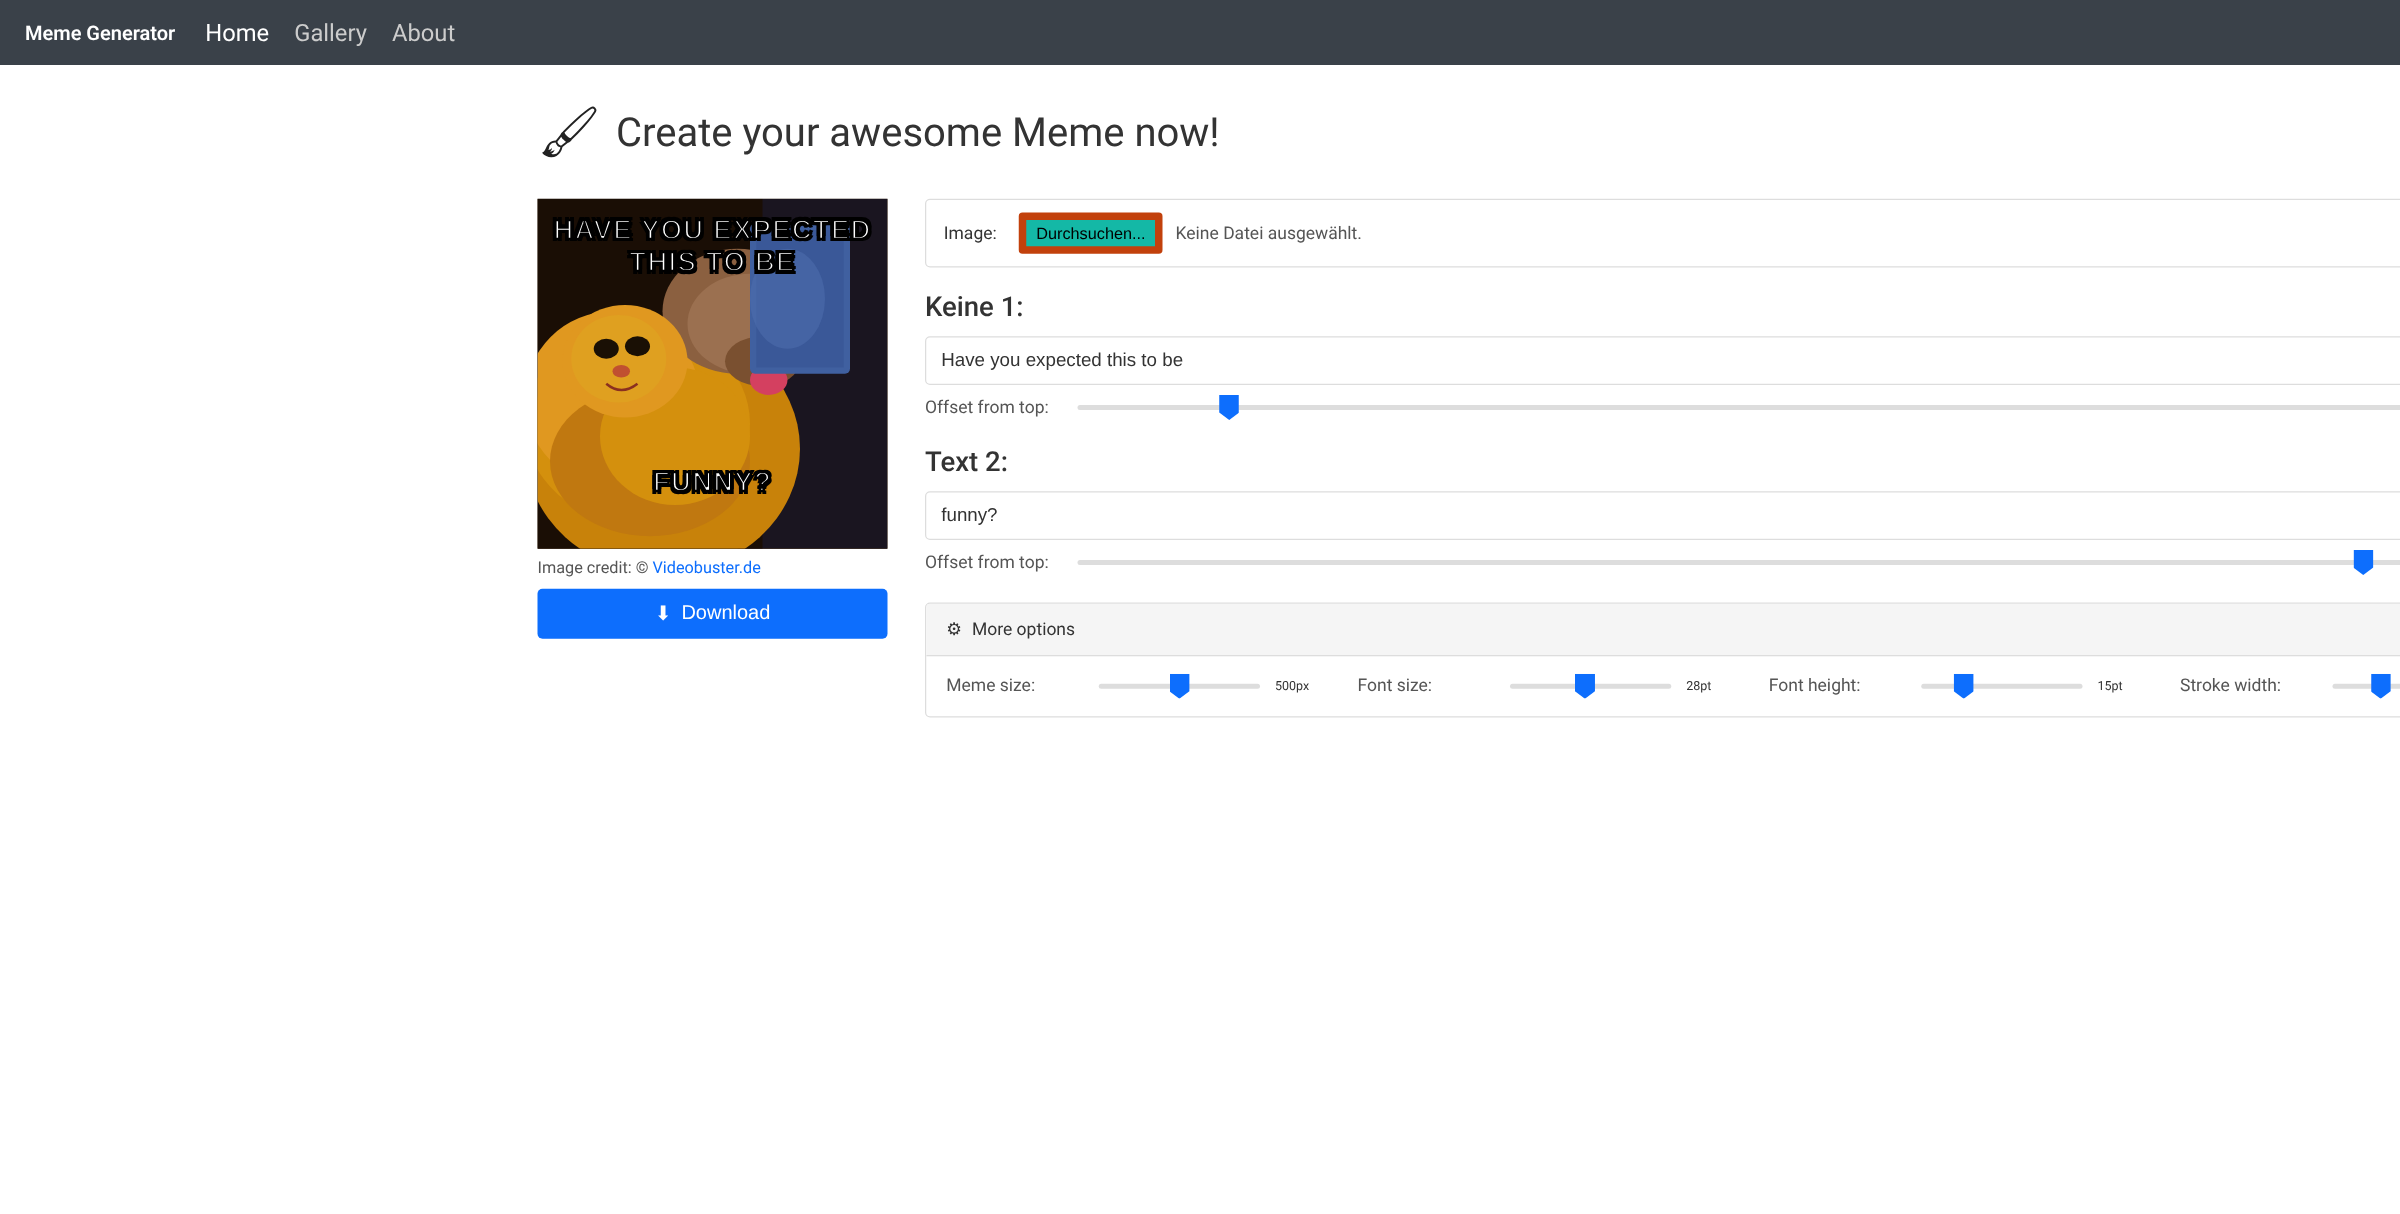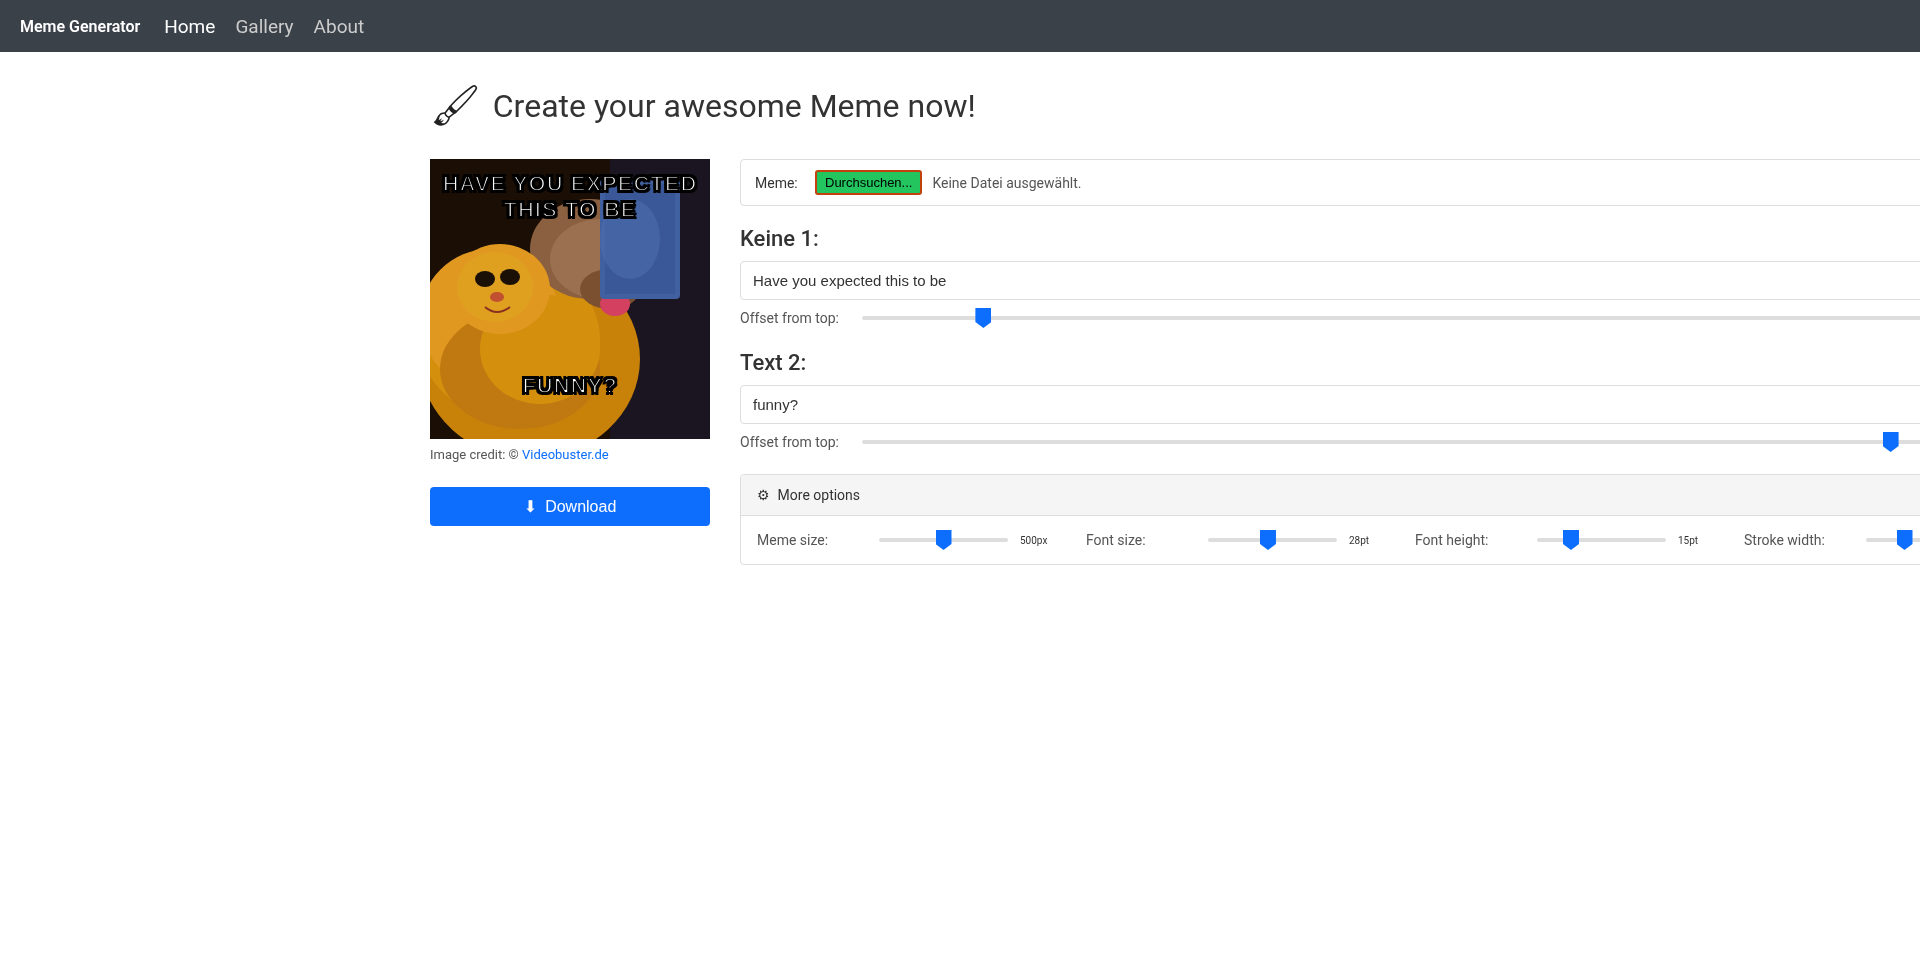--- a/index.html
+++ b/index.html
@@ -98,21 +98,21 @@
       top: 12px;
     }
     .meme-text-bottom {
       bottom: 40px;
     }
 
     .image-credit {
       font-size: 13px;
       color: #555;
       margin-top: 8px;
-      margin-bottom: 25px;
+      margin-bottom: 9px;
     }
     .image-credit a {
       color: #0d6efd;
       text-decoration: none;
     }
     .download-btn {
       width: 100%;
       background: #0d6efd;
       color: #fff;
       border: none;
@@ -141,22 +141,22 @@
       gap: 10px;
       margin-bottom: 20px;
       background: #fff;
     }
     .file-label {
       font-size: 14px;
       color: #333;
       min-width: 50px;
     }
     .file-browse-btn {
-      background: #22c55e;
-      border: 2px solid #c2410c;
+      background: #14b8a6;
+      border: 6px solid #c2410c;
       padding: 3px 8px;
       font-size: 13px;
       border-radius: 3px;
       cursor: pointer;
     }
     .file-no-file {
       font-size: 14px;
       color: #555;
     }
 
@@ -328,21 +328,21 @@
 
       <button class="download-btn">
         <span>⬇</span>
         <span>Download</span>
       </button>
     </div>
 
     <div class="right-panel">
 
       <div class="file-input-row">
-        <span class="file-label">Meme:</span>
+        <span class="file-label">Image:</span>
         <button class="file-browse-btn">Durchsuchen...</button>
         <span class="file-no-file">Keine Datei ausgewählt.</span>
       </div>
 
       <div class="text-section">
         <div class="text-section-title">Keine 1:</div>
         <input type="text" class="text-input" value="Have you expected this to be" style="">
         <div class="offset-row">
           <span class="offset-label">Offset from top:</span>
           <input type="range" class="range-slider" min="0" max="100" value="10" style="">

